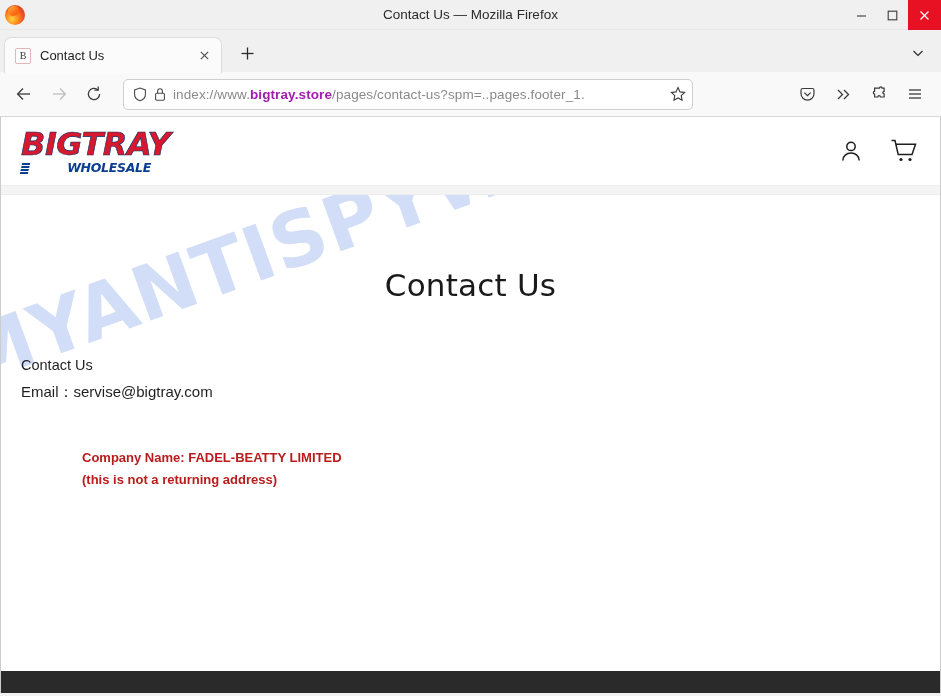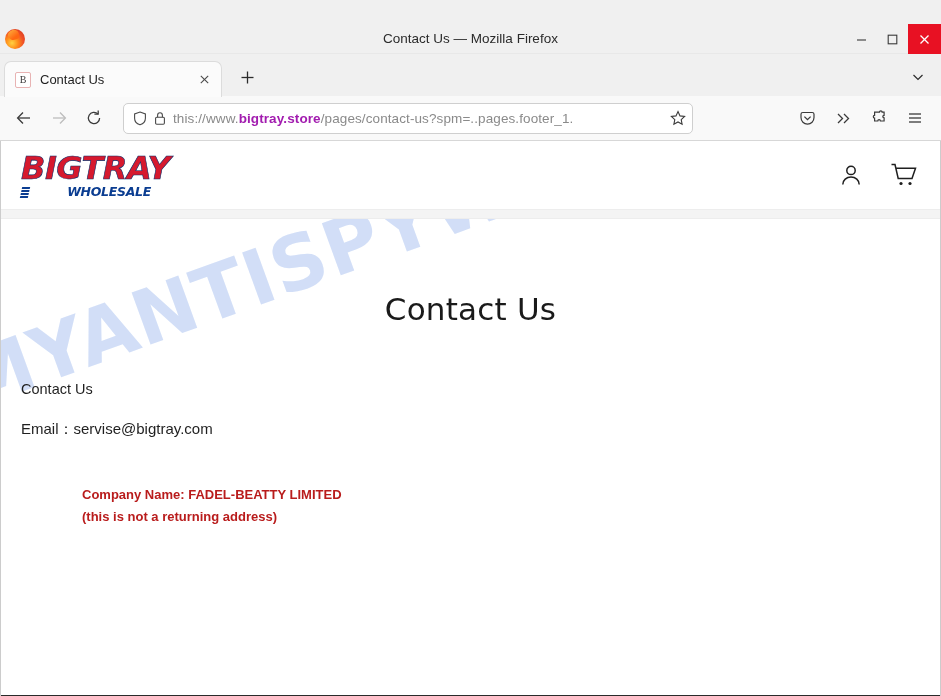--- a/index.html
+++ b/index.html
@@ -20,21 +20,20 @@
   }
 
   
   .titlebar {
     position: relative;
     height: 30px;
     background: #f0f0f0;
     display: flex;
     align-items: center;
     border-bottom: 1px solid #e8e8e8;
-    margin-top: 24px;
   }
   .ff-logo {
     width: 20px; height: 20px;
     margin-left: 5px;
     border-radius: 50%;
     background: radial-gradient(circle at 35% 70%, #ffd141 0%, #ff8c1a 32%, #ef4f27 60%, #c9341b 100%);
     position: relative;
     flex: 0 0 auto;
   }
   .ff-logo::after {
@@ -299,21 +298,21 @@
     color: #1a1a1a;
     margin: 72px 0 0 0;
     letter-spacing: .2px;
   }
   .contact-label {
     margin-top: 54px;
     font-size: 14.5px;
     color: #1f1f1f;
   }
   .contact-email {
-    margin-top: 23px;
+    margin-top: 10px;
     font-size: 15px;
     color: #1f1f1f;
   }
   .company-block {
     margin-top: 45px;
     padding-left: 61px;
     font-size: 13px;
     color: #b91c1c;
     line-height: 21.5px;
     max-width: 660px;
@@ -407,21 +406,21 @@
         <svg width="14" height="15" viewBox="0 0 14 15">
             <path d="M7 1 12.4 3v4.2c0 3.3-2.3 5.6-5.4 6.6C3.9 12.8 1.6 10.5 1.6 7.2V3Z" fill="none" stroke="currentColor" stroke-width="1.1"></path>
           </svg>
       </span>
       <span class="lock">
         <svg width="12" height="15" viewBox="0 0 12 15">
             <rect x="1.6" y="6.2" width="8.8" height="7" rx="1.1" fill="none" stroke="currentColor" stroke-width="1.1"></rect>
             <path d="M3.6 6.2V4.2a2.4 2.4 0 0 1 4.8 0v2" fill="none" stroke="currentColor" stroke-width="1.1"></path>
           </svg>
       </span>
-      <span class="urltext"><span>this://www.</span><b>bigtray.store</b><span>/pages/contact-us?spm=..pages.footer_1.</span></span>
+      <span class="urltext"><span>index://www.</span><b>bigtray.store</b><span>/pages/contact-us?spm=..pages.footer_1.</span></span>
       <span class="star">
         <svg width="16" height="16" viewBox="0 0 16 16">
             <polygon points="8,1.6 10,5.9 14.6,6.4 11.2,9.6 12.1,14.2 8,11.9 3.9,14.2 4.8,9.6 1.4,6.4 6,5.9" fill="none" stroke="currentColor" stroke-width="1.1"></polygon>
           </svg>
       </span>
     </div>
 
     <div class="toolbar-right">
       <div class="navbtn">
         <svg width="17" height="17" viewBox="0 0 17 17">

